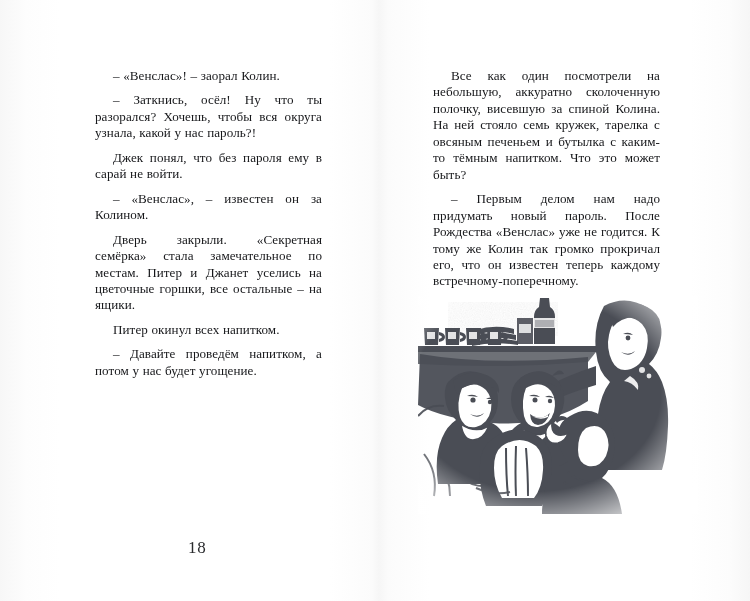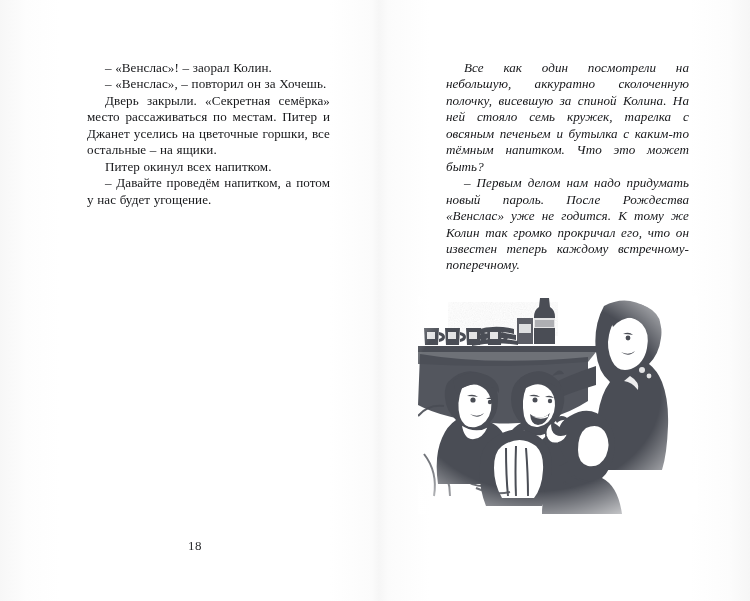--- a/index.html
+++ b/index.html
@@ -35,37 +35,37 @@
     width: 243px;
     text-align: justify;
     text-justify: inter-word;
     font-size: 13.1px;
     line-height: 16.45px;
     color: #16171a;
     -webkit-font-smoothing: antialiased;
     hyphens: manual;
   }
   #col-left  { left: 87px; }
-  #col-right { left: 446px; font-style: italic; }
+  #col-right { left: 425px; }
 
   .column p {
-    margin: 0;
+    margin: 8px;
     text-indent: 18px;
   }
   
   .column p {
     word-spacing: 0.02em;
     letter-spacing: 0.005em;
   }
 
   .page-number {
     position: absolute;
     left: 188px;
     top: 538px;
-    font-size: 13px;
+    font-size: 17px;
     color: #2a2b2e;
     letter-spacing: 0.04em;
   }
 
   
   .illustration {
     position: absolute;
     left: 418px;
     top: 296px;
     width: 280px;
@@ -75,22 +75,24 @@
 </style>
 </head>
 <body>
 
 <div id="page">
 
   <div class="paper-tint"></div>
 
   <div class="column" id="col-left">
     <p>– «Венслас»! – заорал Колин.</p>
-    <p>– «Венслас», – повторил он за Хочешь.</p>
-    <p>Дверь закрыли. «Секретная семёрка» место рассаживаться по местам. Питер и Джанет уселись на цветочные горшки, все остальные – на ящики.</p>
+    <p>– Заткнись, осёл! Ну что ты разорался? Хочешь, чтобы вся округа узнала, какой у нас пароль?!</p>
+    <p>Джек понял, что без пароля ему в сарай не войти.</p>
+    <p>– «Венслас», – известен он за Колином.</p>
+    <p>Дверь закрыли. «Секретная семёрка» стала замечательное по местам. Питер и Джанет уселись на цветочные горшки, все остальные – на ящики.</p>
     <p>Питер окинул всех напитком.</p>
     <p>– Давайте проведём напитком, а потом у нас будет угощение.</p>
   </div>
 
   <div class="column" id="col-right">
     <p>Все как один посмотрели на небольшую, аккуратно сколоченную полочку, висевшую за спиной Колина. На ней стояло семь кружек, тарелка с овсяным печеньем и бутылка с каким-то тёмным напитком. Что это может быть?</p>
     <p>– Первым делом нам надо придумать новый пароль. После Рождества «Венслас» уже не годится. К тому же Колин так громко прокричал его, что он известен теперь каждому встречному-поперечному.</p>
   </div>
 
   <div class="page-number">18</div>

